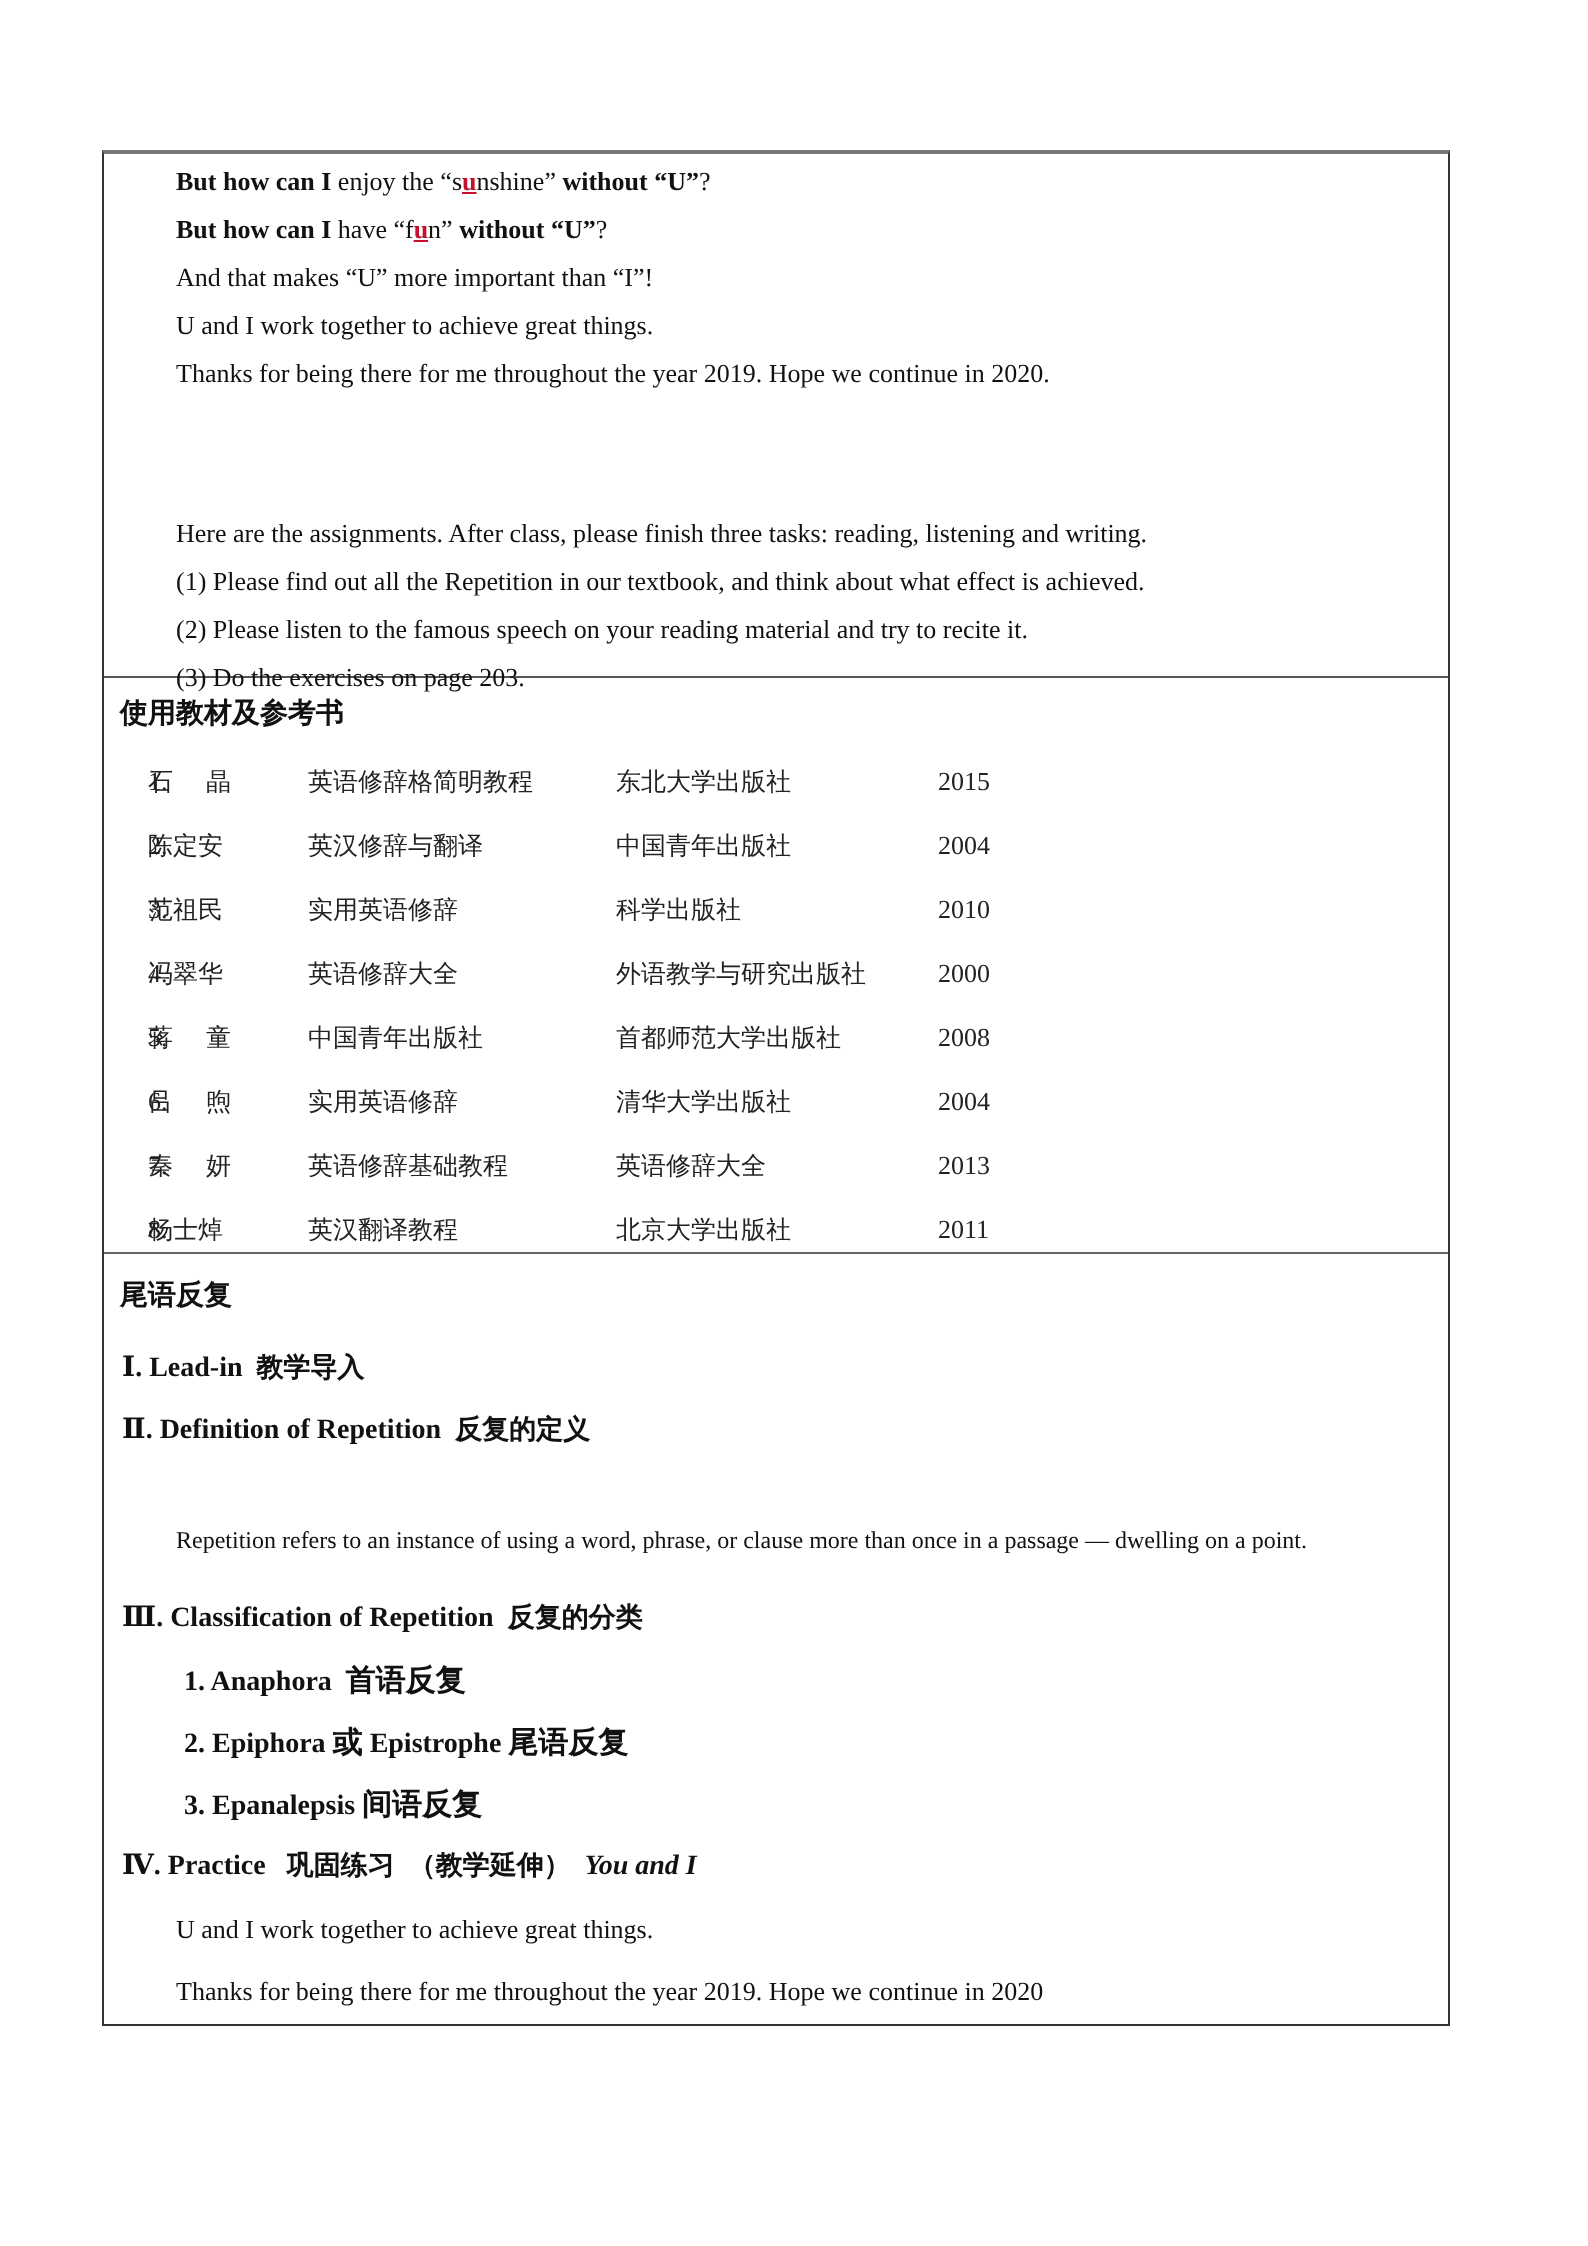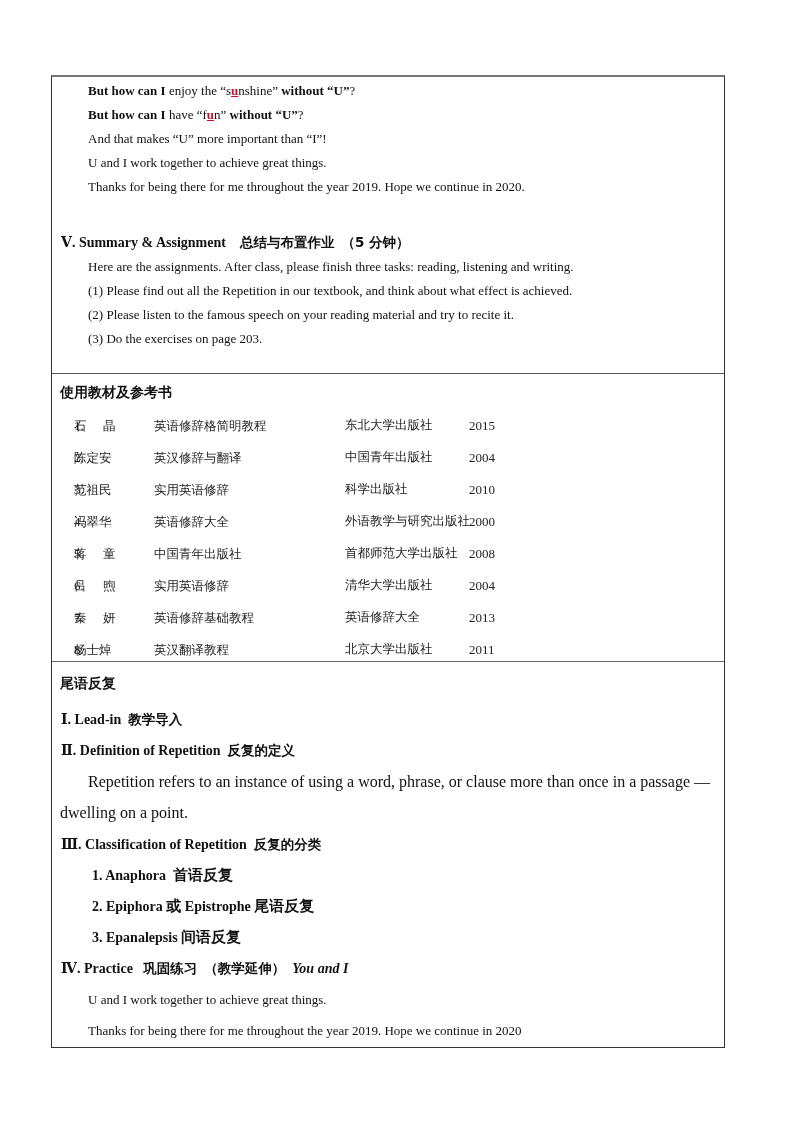--- a/index.html
+++ b/index.html
@@ -2,62 +2,59 @@
 <html><head>
 <meta charset="utf-8">
 <style>
   html, body { margin: 0; padding: 0; background: #ffffff; }
   body { width: 794px; height: 1123px; position: relative; overflow: hidden;
          font-family: "Liberation Serif", "DejaVu Serif", serif; color: #111; }
   .table { position: absolute; left: 51px; top: 75px; width: 674px;
            border: 1px solid #333; border-top: 2px solid #777; box-sizing: border-box; }
   .cell { position: relative; border-bottom: 1px solid #555; box-sizing: border-box; }
   .cell:last-child { border-bottom: none; }
-  .cell1 { height: 297px; }
+  .cell1 { height: 262px; }
   .cell2 { height: 288px; border-bottom: 1.5px solid #666; }
   .cell3 { height: 385px; }
   .line { position: absolute; left: 36px; font-size: 13px; white-space: nowrap; line-height: 16px; }
   .b { font-weight: bold; }
   .red { color: #c8102e; text-decoration: underline; text-decoration-color: #c8102e; font-weight: bold; }
   .sec { position: absolute; left: 9px; font-size: 14px; font-weight: bold; white-space: nowrap; line-height: 18px; }
   .sec .zh { font-family: "DejaVu Sans", sans-serif; font-size: 13.5px; }
   .heading { position: absolute; left: 8px; font-family: "DejaVu Sans", sans-serif;
              font-weight: bold; font-size: 14px; line-height: 22px; }
   .ref { position: absolute; left: 22px; font-size: 13px; line-height: 16px; white-space: nowrap; color: #222; }
   .ref span { position: absolute; top: 0; }
   .ref .name { left: 0; }
   .ref .title { left: 80px; font-family: "DejaVu Sans", sans-serif; font-size: 12.5px; }
-  .ref .pub { left: 234px; font-family: Liberation Mono, monospace; font-size: 12.5px; margin-left: 37px; }
+  .ref .pub { left: 234px; font-family: Liberation Sans, sans-serif; font-size: 12.5px; }
   .ref .year { left: 395px; text-align: right; }
   .ref .num { font-family: "Liberation Serif", serif; }
   .ref .nm { font-family: "DejaVu Sans", sans-serif; font-size: 12.5px; }
   .sub { position: absolute; left: 40px; font-size: 14px; font-weight: bold; white-space: nowrap; line-height: 18px; }
   .sub .zh { font-family: "DejaVu Sans", sans-serif; font-size: 15px; }
   .it { font-style: italic; }
-  .para { position: absolute; left: 8px; right: 6px; font-size: 16px; line-height: 31px; text-indent: 28px; }
+  .para { position: absolute; left: 8px; right: 6px; font-size: 12px; line-height: 31px; text-indent: 28px; margin-top: 24px; }
 </style>
 </head>
 <body>
 
 <div class="table">
 
   <div class="cell cell1">
     <div class="line" style="top:6px">
       <span class="b">But how can I</span><span> enjoy the “s</span><span class="red">u</span><span>nshine” </span><span class="b">without “U”</span><span>?</span>
     </div>
     <div class="line" style="top:30px">
       <span class="b">But how can I</span><span> have “f</span><span class="red">u</span><span>n” </span><span class="b">without “U”</span><span>?</span>
     </div>
     <div class="line" style="top:54px">And that makes “U” more important than “I”!</div>
     <div class="line" style="top:78px">U and I work together to achieve great things.</div>
     <div class="line" style="top:102px">Thanks for being there for me throughout the year 2019. Hope we continue in 2020.</div>
 
-    <div class="sec" style="top:156px">
-      <span>Ⅴ</span><span>. Summary &amp; Assignment</span>&nbsp;&nbsp;&nbsp;&nbsp;<span class="zh">总结与布置作业</span>&nbsp;&nbsp;<span class="zh">（5 分钟）</span>
-    </div>
     <div class="line" style="top:182px">Here are the assignments. After class, please finish three tasks: reading, listening and writing.</div>
     <div class="line" style="top:206px">(1) Please find out all the Repetition in our textbook, and think about what effect is achieved.</div>
     <div class="line" style="top:230px">(2) Please listen to the famous speech on your reading material and try to recite it.</div>
     <div class="line" style="top:254px">(3) Do the exercises on page 203.</div>
   </div>
 
   <div class="cell cell2">
     <div class="heading" style="top:7px">使用教材及参考书</div>
 
     <div class="ref" style="top:44px">

